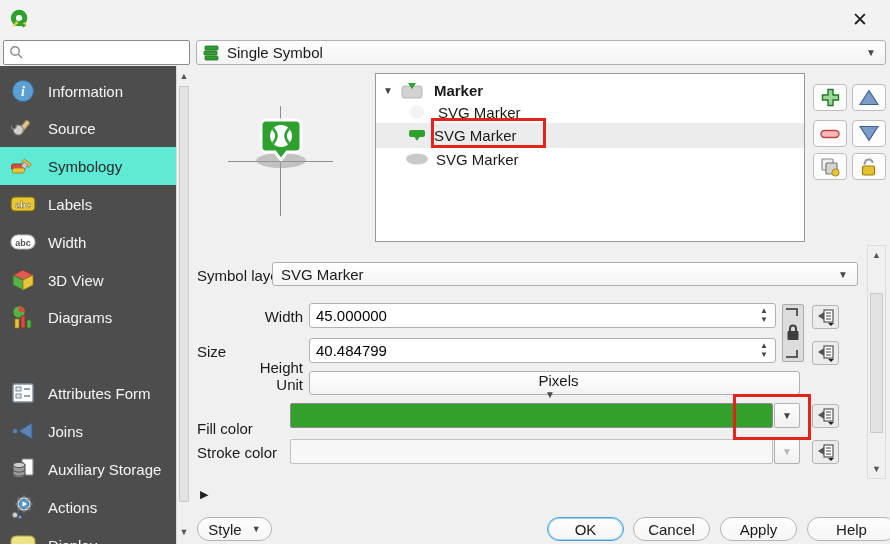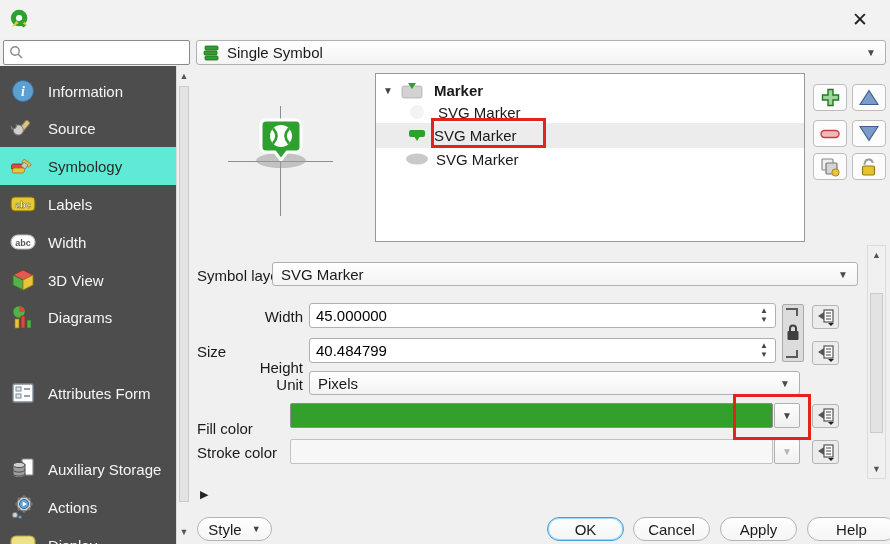--- a/index.html
+++ b/index.html
@@ -180,20 +180,29 @@
           <rect x="2" y="3" width="20" height="18" rx="1.5" fill="#fdfdfd" stroke="#7d8a99" stroke-width="1.4"></rect>
           <rect x="5" y="6" width="5" height="4" fill="#dfe6ee" stroke="#7d8a99" stroke-width="1"></rect>
           <rect x="5" y="13" width="5" height="4" fill="#dfe6ee" stroke="#7d8a99" stroke-width="1"></rect>
           <line x1="13" y1="8" x2="19" y2="8" stroke="#7d8a99" stroke-width="1.6"></line>
           <line x1="13" y1="15" x2="19" y2="15" stroke="#7d8a99" stroke-width="1.6"></line>
         </svg>
       </span>
       <span class="lbl">Attributes Form</span>
     </div>
 
+    <div class="side-item" style="top:346px">
+      <span class="ic">
+        <svg width="24" height="24" viewBox="0 0 24 24">
+          <circle cx="4" cy="12" r="2.2" fill="#5b84b4"></circle>
+          <polygon points="8,12 21,4 21,20" fill="#5b84b4" stroke="#3c5f8c" stroke-width="1"></polygon>
+        </svg>
+      </span>
+      <span class="lbl">Joins</span>
+    </div>
 
     <div class="side-item" style="top:384px">
       <span class="ic">
         <svg width="24" height="24" viewBox="0 0 24 24">
           <rect x="11" y="2" width="11" height="16" rx="1" fill="#fff" stroke="#8a8a8a" stroke-width="1.2"></rect>
           <path d="M2 8 a6 2.6 0 0 1 12 0 v10 a6 2.6 0 0 1 -12 0 Z" fill="#9c9c9c" stroke="#4f4f4f" stroke-width="1"></path>
           <ellipse cx="8" cy="8" rx="6" ry="2.6" fill="#cfcfcf" stroke="#4f4f4f" stroke-width="1"></ellipse>
           <path d="M2 12.5 a6 2.6 0 0 0 12 0 M2 16.5 a6 2.6 0 0 0 12 0" fill="none" stroke="#4f4f4f" stroke-width="1"></path>
         </svg>
       </span>
@@ -379,21 +388,21 @@
       <polygon points="1,7 7,3 7,11" fill="#555"></polygon>
       <rect x="7" y="1" width="9" height="12" fill="#fff" stroke="#555" stroke-width="1.2"></rect>
       <line x1="9" y1="4" x2="14" y2="4" stroke="#555" stroke-width="1.1"></line>
         <line x1="9" y1="7" x2="14" y2="7" stroke="#555" stroke-width="1.1"></line>
         <line x1="9" y1="10" x2="14" y2="10" stroke="#555" stroke-width="1.1"></line>
       <polygon points="11,14 17,14 14,17" fill="#222"></polygon>
     </svg>
   </div>
 
   <div class="plabel right" style="left:197px; top:376px; width:106px;">Unit</div>
-  <div class="combo" style="left:309px; top:371px; width:491px; height:24px;">
+  <div class="combo" style="left:309px; top:371px; width:491px; height:24px;flex-direction:column;">
     <span class="txt">Pixels</span>
     <span class="caret">▼</span>
   </div>
 
   <div class="plabel" style="left:197px; top:420px;">Fill color</div>
   <div class="color-swatch" style="left: 290px; top: 403px; width: 483px; height: 25px; background: rgb(51, 160, 44);"></div>
   <div class="swatch-arrow" style="left:774px; top:403px;">▼</div>
   <div class="ddo-btn" style="left:812px; top:404px;">
     <svg width="18" height="17" viewBox="0 0 18 17">
       <polygon points="1,7 7,3 7,11" fill="#555"></polygon>

